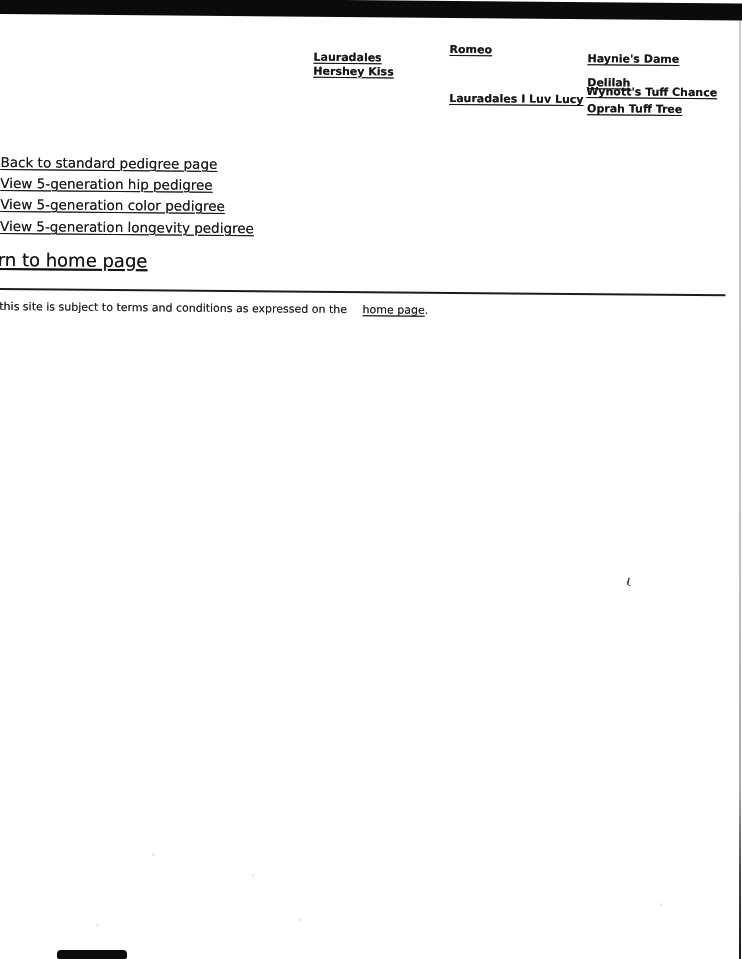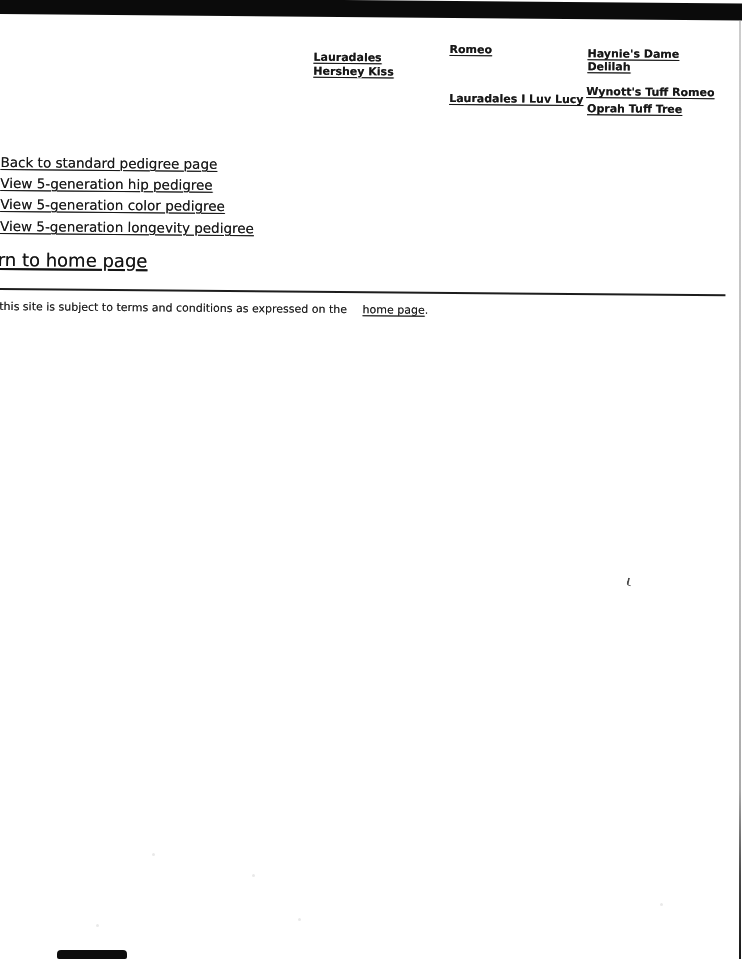--- a/index.html
+++ b/index.html
@@ -29,21 +29,21 @@
     position: absolute;
     font-size: 11px; font-weight: 700;
     line-height: 13.5px;
     color: #171717;
     text-decoration: underline;
     text-decoration-thickness: 1.2px;
     text-underline-offset: 1.5px;
     text-shadow: 0 0 0.4px rgba(20,20,20,0.65);
     cursor: pointer;
   }
-  .ped-wide { line-height: 13px; text-decoration: underline; }
+  .ped-wide { line-height: 24px; text-decoration: underline; }
 
   .nav-link {
     position: absolute; left: 2px;
     font-size: 13.5px; line-height: 17px;
     color: #171717;
     text-decoration: underline;
     text-decoration-thickness: 1.3px;
     text-underline-offset: 2px;
     text-shadow: 0 0 0.5px rgba(20,20,20,0.7);
     white-space: nowrap;
@@ -122,21 +122,21 @@
 
     <div>
       <div class="ped-link" style="left:314px; top:48px; width:116px;">Lauradales Hershey Kiss</div>
 
       <div class="ped-link" style="left:450px; top:39px;">Romeo</div>
 
       <div class="ped-link" style="left:450px; top:88px; white-space:nowrap;">Lauradales I Luv Lucy</div>
 
       <div class="ped-link ped-wide" style="left:588px; top:42px; width:100px;">Haynie's Dame Delilah</div>
 
-      <div class="ped-link" style="left:587px; top:80px; white-space:nowrap;">Wynott's Tuff Romeo</div>
+      <div class="ped-link" style="left:587px; top:80px; white-space:nowrap;">Wynott's Tuff Chance</div>
 
       <div class="ped-link" style="left:588px; top:97px; white-space:nowrap;">Oprah Tuff Tree</div>
     </div>
 
     <div>
       <div class="nav-link" style="top:154px;">Back to standard pedigree page</div>
       <div class="nav-link" style="top:175px;">View 5-generation hip pedigree</div>
       <div class="nav-link" style="top:196px;">View 5-generation color pedigree</div>
       <div class="nav-link" style="top:218px;">View 5-generation longevity pedigree</div>
     </div>

